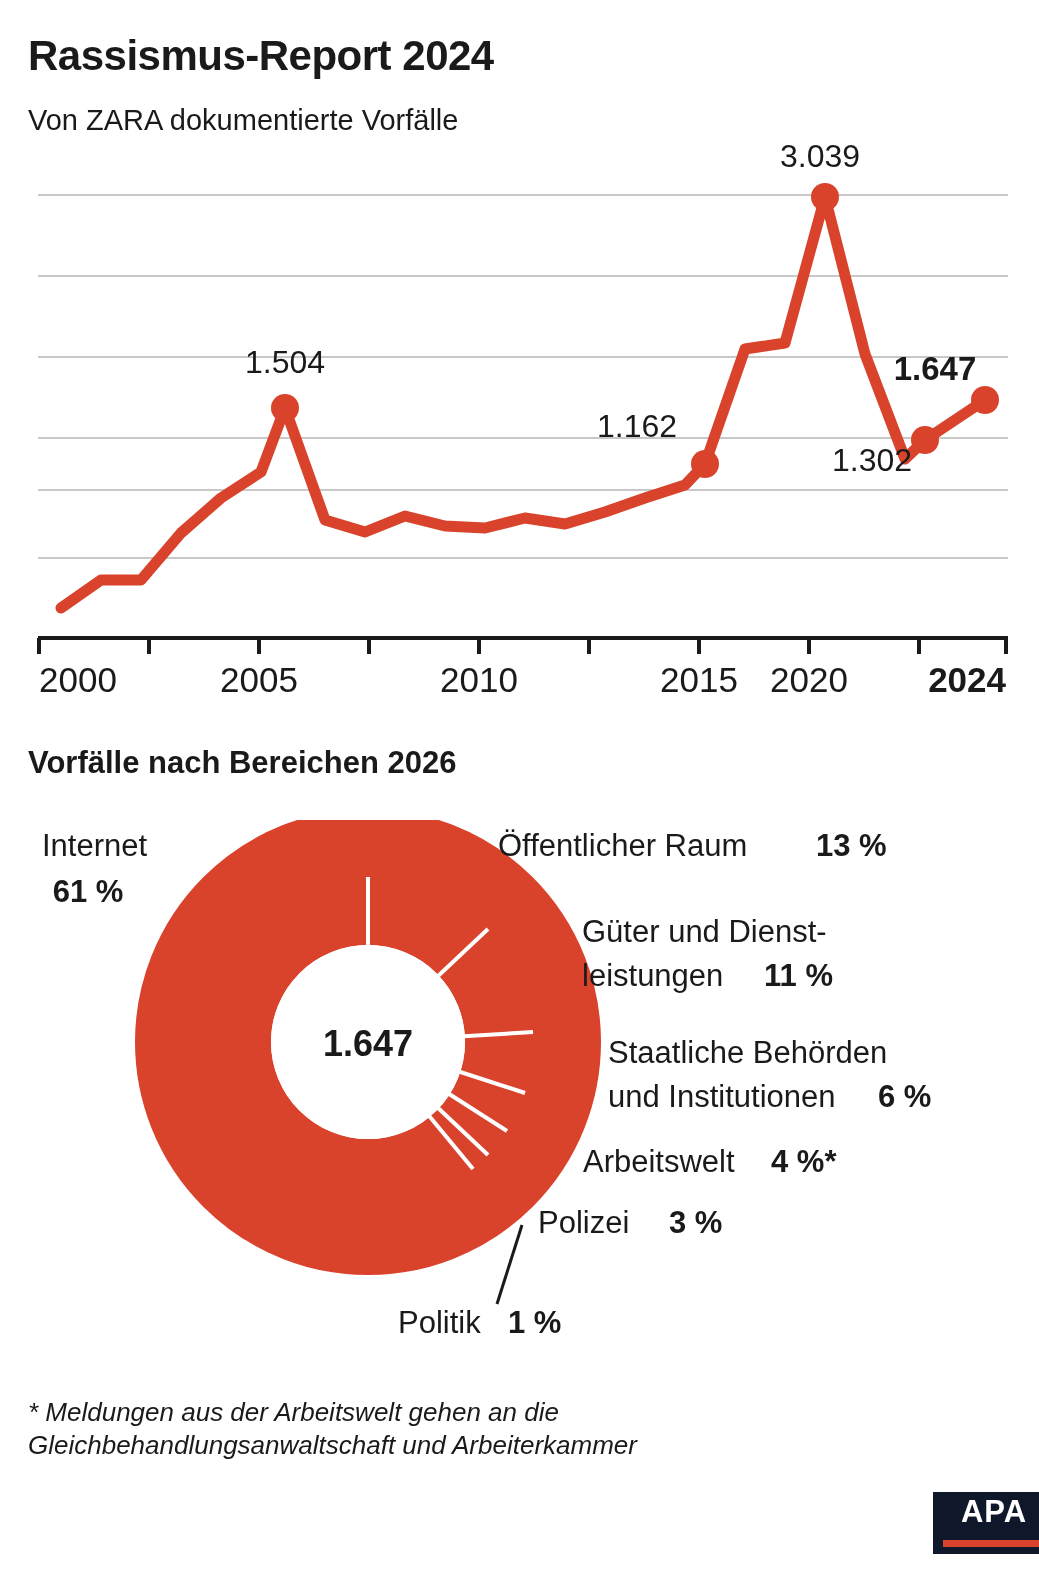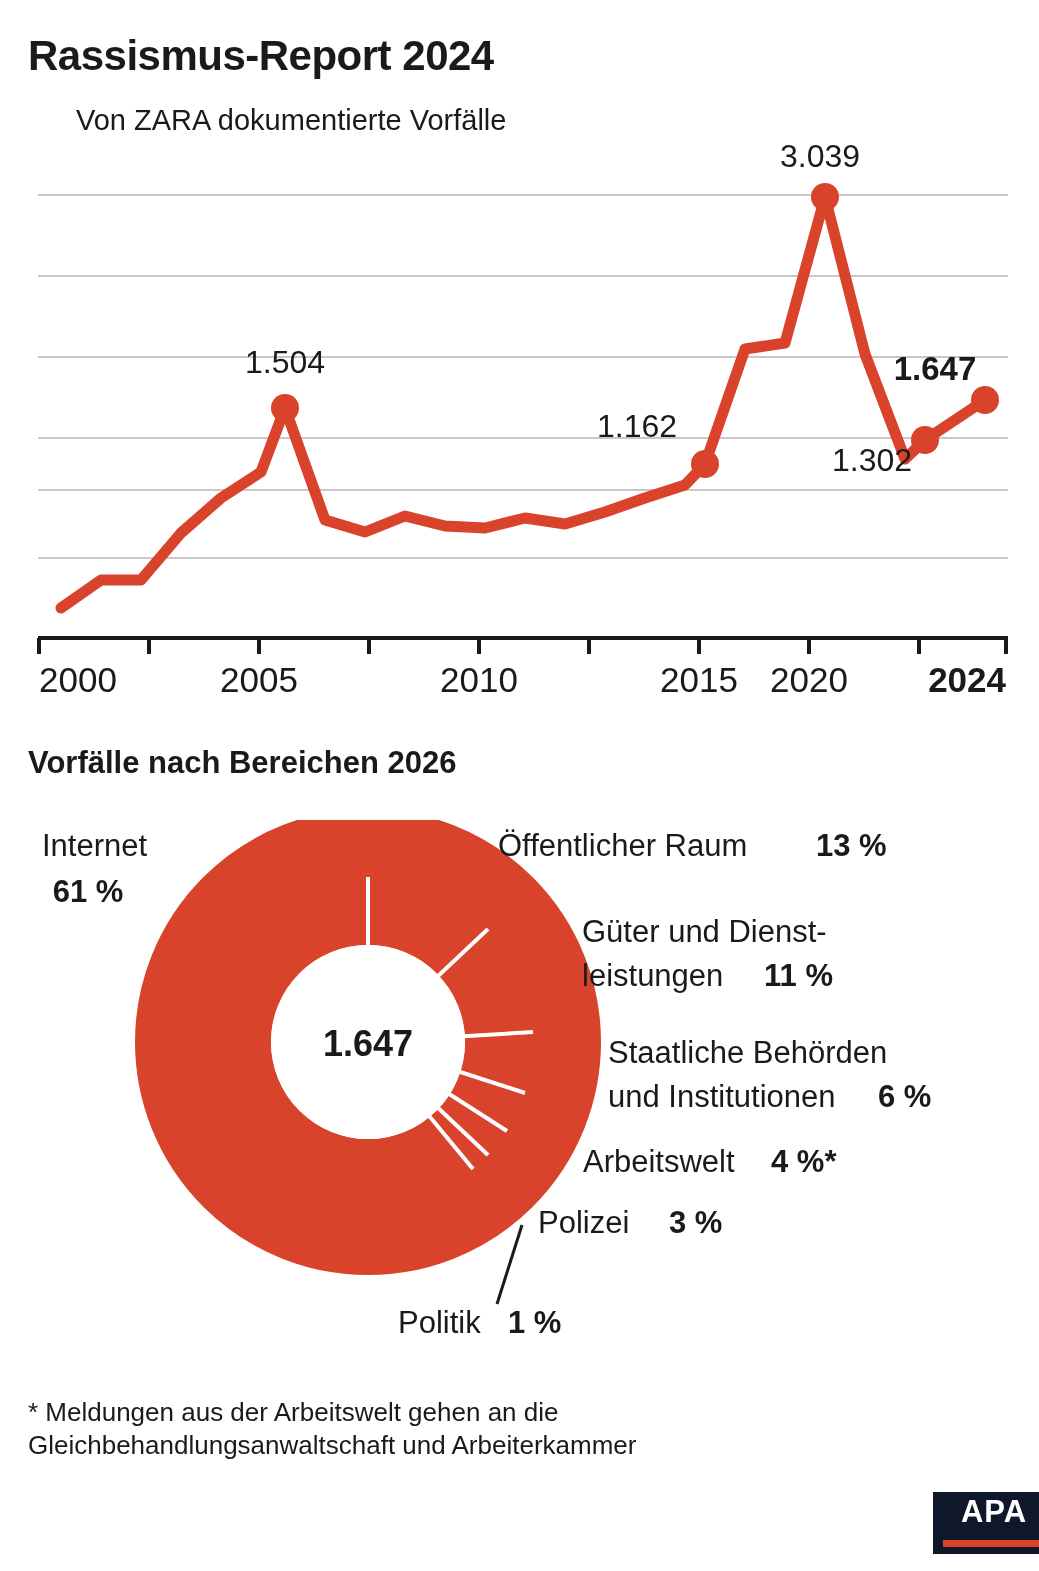--- a/index.html
+++ b/index.html
@@ -29,21 +29,20 @@
     font-size: 42px;
     font-weight: bold;
     letter-spacing: -0.5px;
   }
   .subtitle {
     position: absolute;
     left: 28px;
     top: 104px;
     font-size: 29px;
     font-weight: normal;
-    margin-left: 48px;
   }
   .linechart-wrap {
     position: absolute;
     left: 0;
     top: 130px;
     width: 1039px;
     height: 580px;
   }
   .section-title {
     position: absolute;
@@ -58,20 +57,21 @@
     top: 820px;
     width: 1039px;
     height: 540px;
   }
   .footnote {
     position: absolute;
     left: 28px;
     top: 1396px;
     width: 900px;
     font-size: 26px;
+    font-style: italic;
     line-height: 1.28;
   }
   .credit {
     position: absolute;
     left: 28px;
     top: 1512px;
     font-size: 25px;
   }
   .apa-logo {
     position: absolute;

